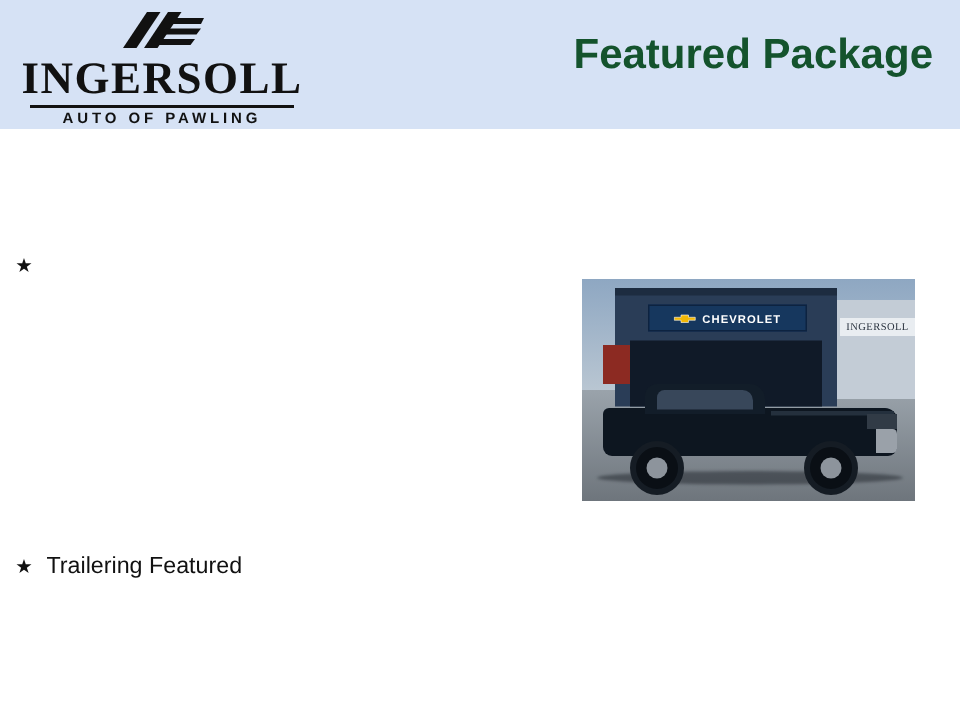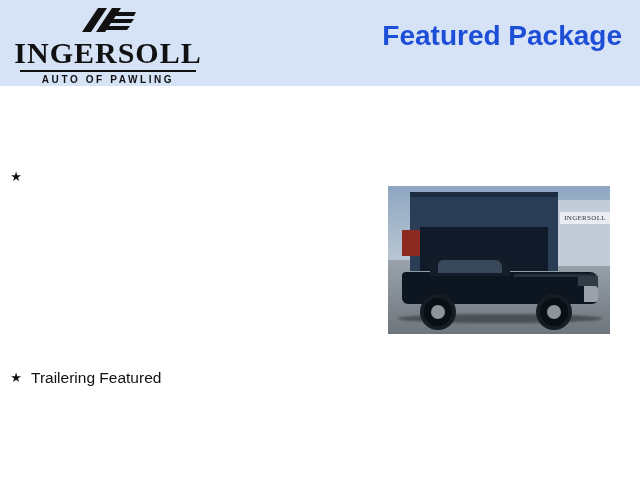--- a/index.html
+++ b/index.html
@@ -65,21 +65,21 @@
     letter-spacing: 2.6px;
     color: #111111;
     line-height: 11px;
   }
   .header-title {
     position: absolute;
     right: 18px;
     top: 20px;
     font-size: 28px;
     font-weight: bold;
-    color: #1d4ed8;
+    color: #14532d;
     letter-spacing: 0px;
     white-space: nowrap;
   }
   
   .feature {
     position: absolute;
     left: 10px;
     display: flex;
     align-items: center;
     gap: 9px;
@@ -294,20 +294,26 @@
     <span>Trailering Featured</span>
   </div>
 
   <div class="photo">
     <div class="sky"></div>
     <div class="ground"></div>
 
     <div class="dealer-bldg"></div>
     <div class="bay-red"></div>
 
+    <div class="chev-sign">
+      <svg class="chev-bowtie" viewBox="0 0 30 14">
+        <path d="M1 5 H10 V2 H20 V5 H29 V9 H20 V12 H10 V9 H1 Z" fill="#f2b705" stroke="#ffffff" stroke-width="0.8"></path>
+      </svg>
+      <span class="chev-text">CHEVROLET</span>
+    </div>
 
     <div class="bldg-right"></div>
     <div class="bldg-right-band"></div>
     <div class="ingersoll-sign">INGERSOLL</div>
 
     <div class="truck-shadow"></div>
 
     <div class="truck">
       <div class="truck-body"></div>
       <div class="truck-bed-line"></div>

